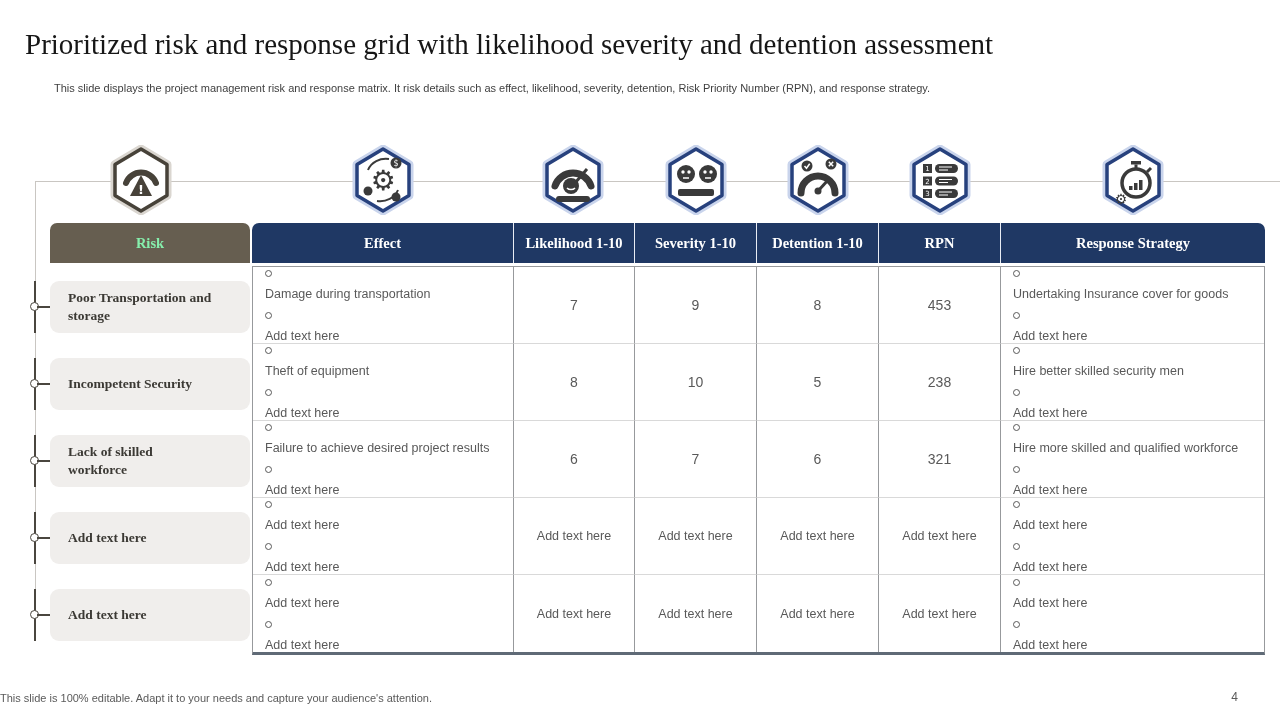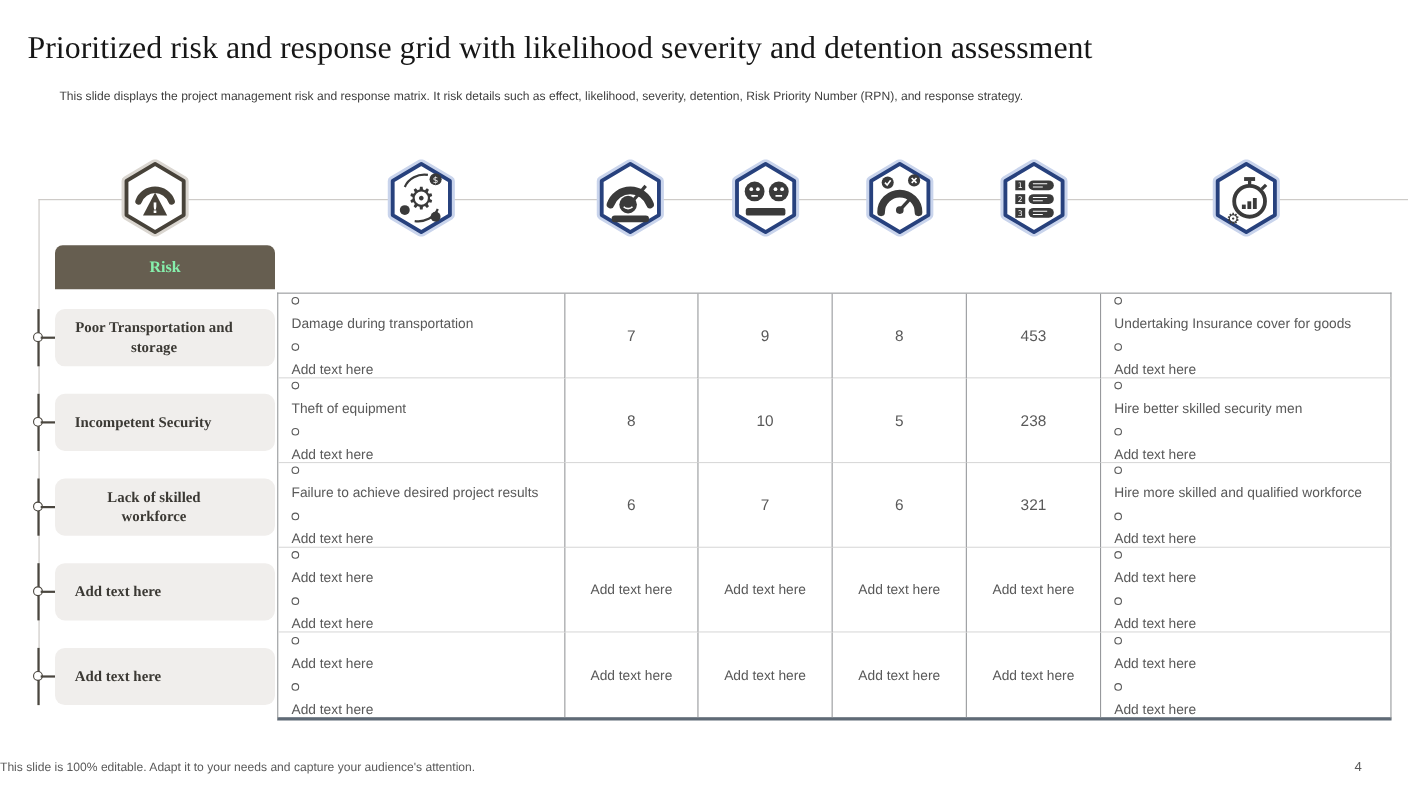--- a/index.html
+++ b/index.html
@@ -44,21 +44,21 @@
   .cell.num{display:flex;align-items:center;justify-content:center;font-size:14px;}
   .cell.list{display:flex;flex-direction:column;justify-content:center;gap:4px;padding:6px 8px 6px 12px;}
   .bullet{display:flex;gap:9px;font-size:12.5px;line-height:1.35;flex-direction:column;}
   .bullet .mk{flex:none;width:5px;height:5px;border:1.2px solid #595959;border-radius:50%;
               margin-top:5px;box-sizing:content-box;}
 
   
   .risk-label{position:absolute;left:50px;width:200px;height:52px;background:#F0EEEC;border-radius:9px;
               display:flex;align-items:center;box-sizing:border-box;padding:4px 38px 4px 18px;
               font-family:"Liberation Serif",serif;font-weight:bold;font-size:13.5px;color:#3b3934;
-              line-height:1.35;text-align:center;}
+              line-height:1.35;}
 
   .footer{position:absolute;left:0;top:692px;width:1280px;font-size:11px;color:#5a5a5a;}
   .pagenum{position:absolute;right:42px;top:690px;font-size:12px;color:#5a5a5a;}
 </style>
 </head>
 <body>
 
 <div class="slide">
 
   <div class="title">Prioritized risk and response grid with likelihood severity and detention assessment</div>
@@ -164,20 +164,28 @@
       <rect x="33.5" y="19.5" width="3" height="5" fill="#3A3A3A"></rect>
       <line x1="46" y1="27" x2="50" y2="23" stroke="#3A3A3A" stroke-width="3"></line>
       <rect x="28" y="41" width="3.5" height="4" fill="#3A3A3A"></rect>
       <rect x="33" y="38" width="3.5" height="7" fill="#3A3A3A"></rect>
       <rect x="38" y="35" width="3.5" height="10" fill="#3A3A3A"></rect>
       <text x="20" y="59" font-size="14" fill="#3A3A3A" text-anchor="middle" font-family="DejaVu Sans, sans-serif">⚙</text>
     </svg>
   </div>
 
   <div class="risk-head">Risk</div>
+  <div class="main-head">
+    <div class="hcell">Effect</div>
+    <div class="hcell">Likelihood 1-10</div>
+    <div class="hcell">Severity 1-10</div>
+    <div class="hcell">Detention 1-10</div>
+    <div class="hcell">RPN</div>
+    <div class="hcell">Response Strategy</div>
+  </div>
 
   <div class="node-seg" style="top:281px"></div>
   <div class="node-dot" style="top:302px"></div>
   <div class="node-dash" style="top:306px"></div>
   <div class="node-seg" style="top:358px"></div>
   <div class="node-dot" style="top:379px"></div>
   <div class="node-dash" style="top:383px"></div>
   <div class="node-seg" style="top:435px"></div>
   <div class="node-dot" style="top:456px"></div>
   <div class="node-dash" style="top:460px"></div>

